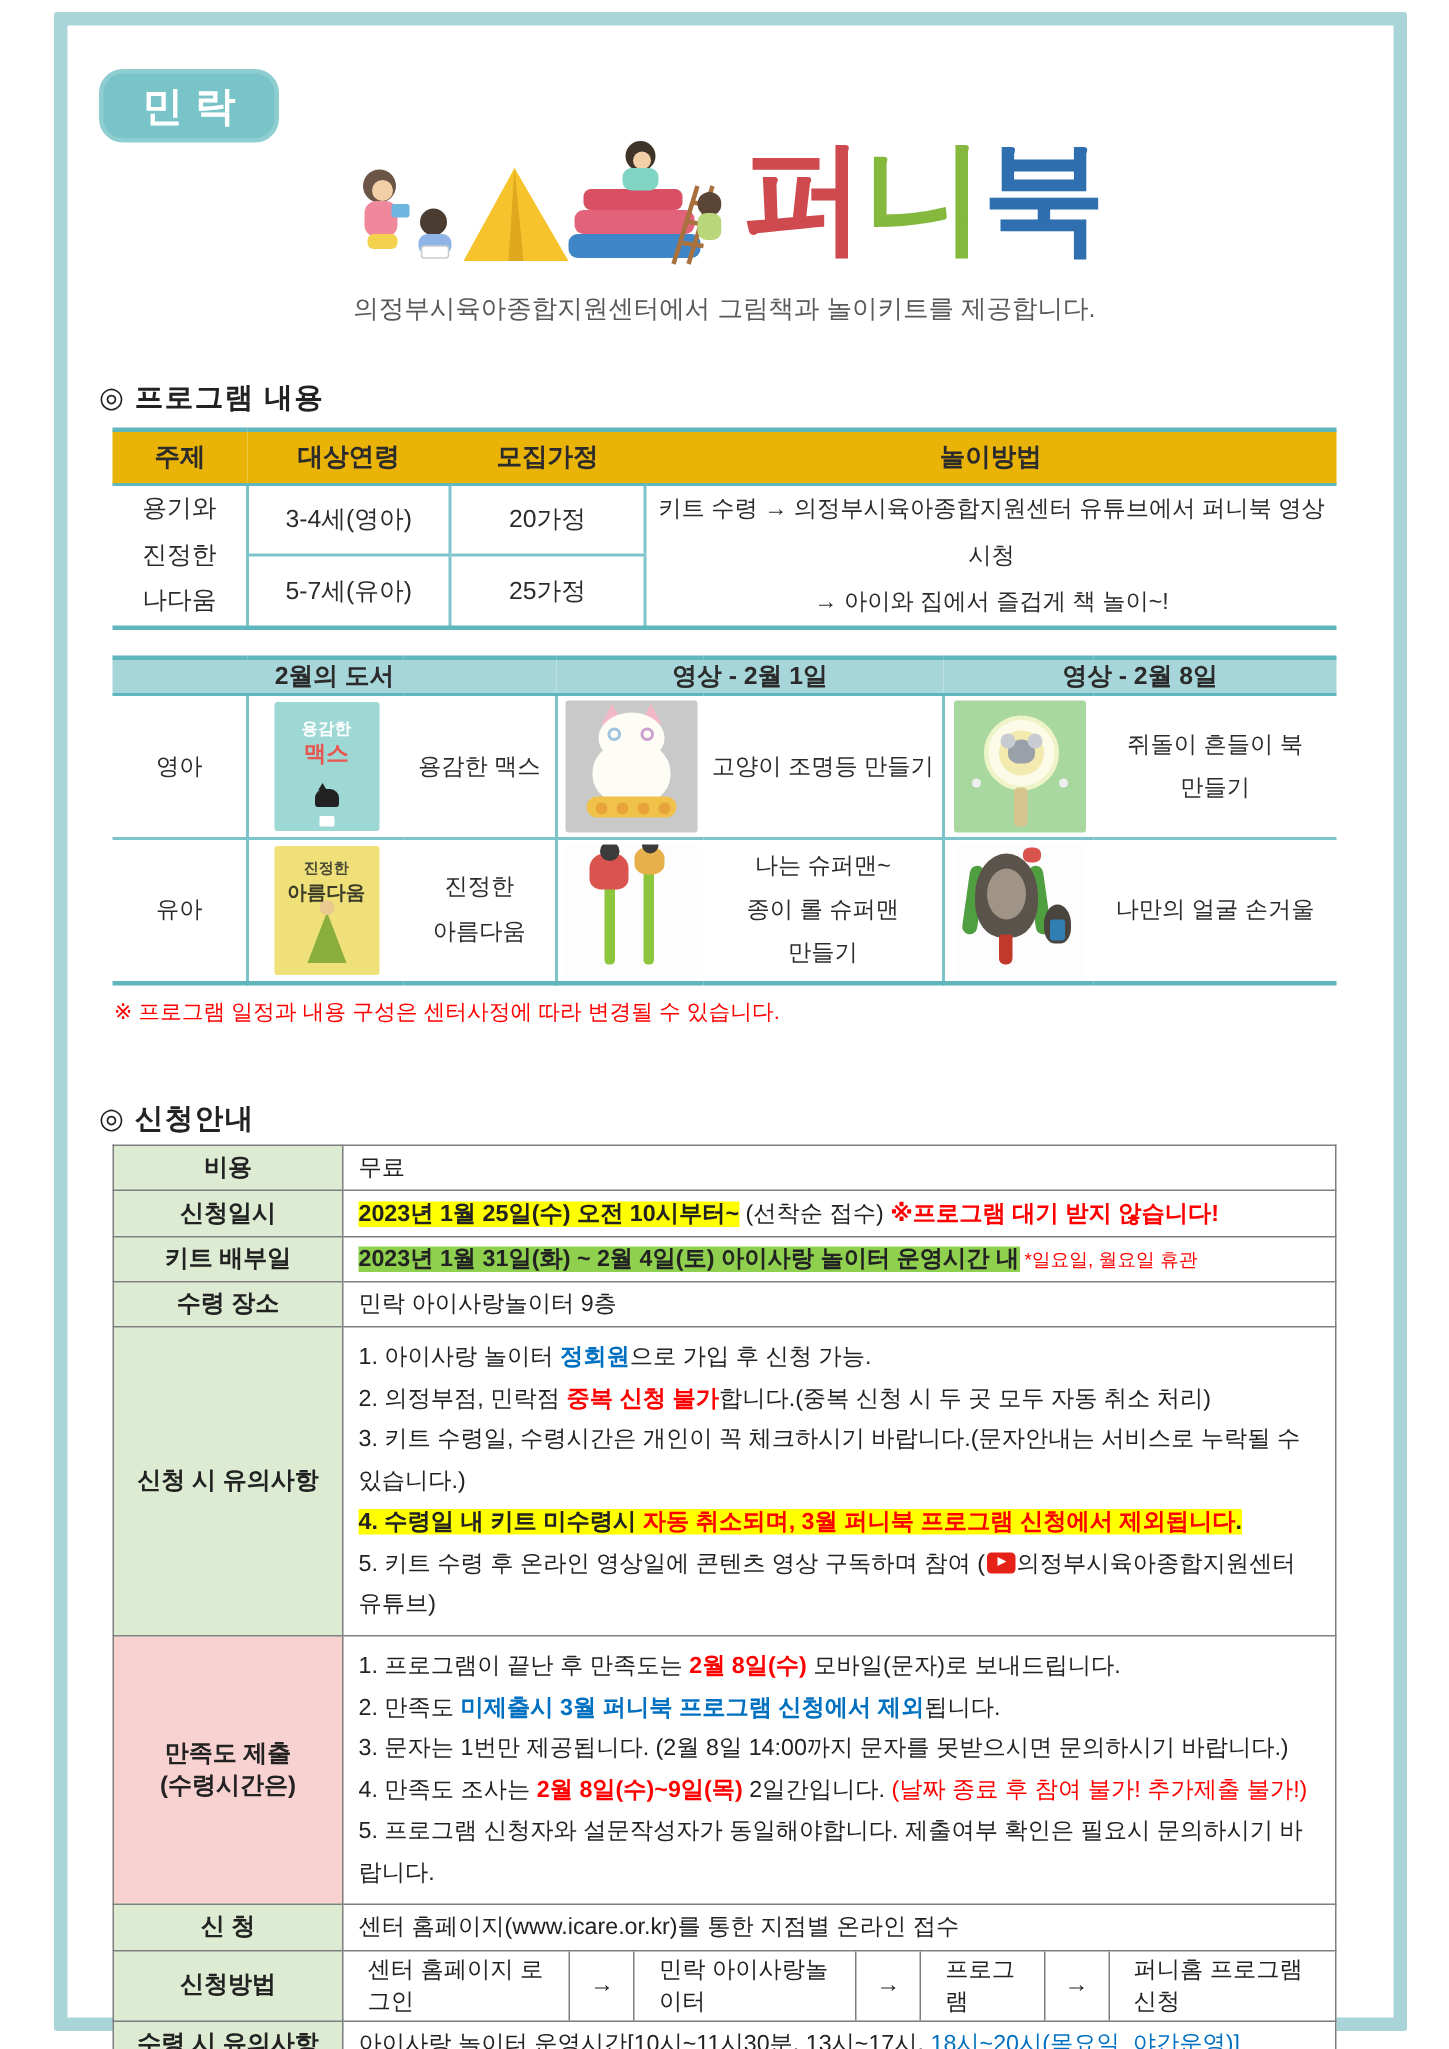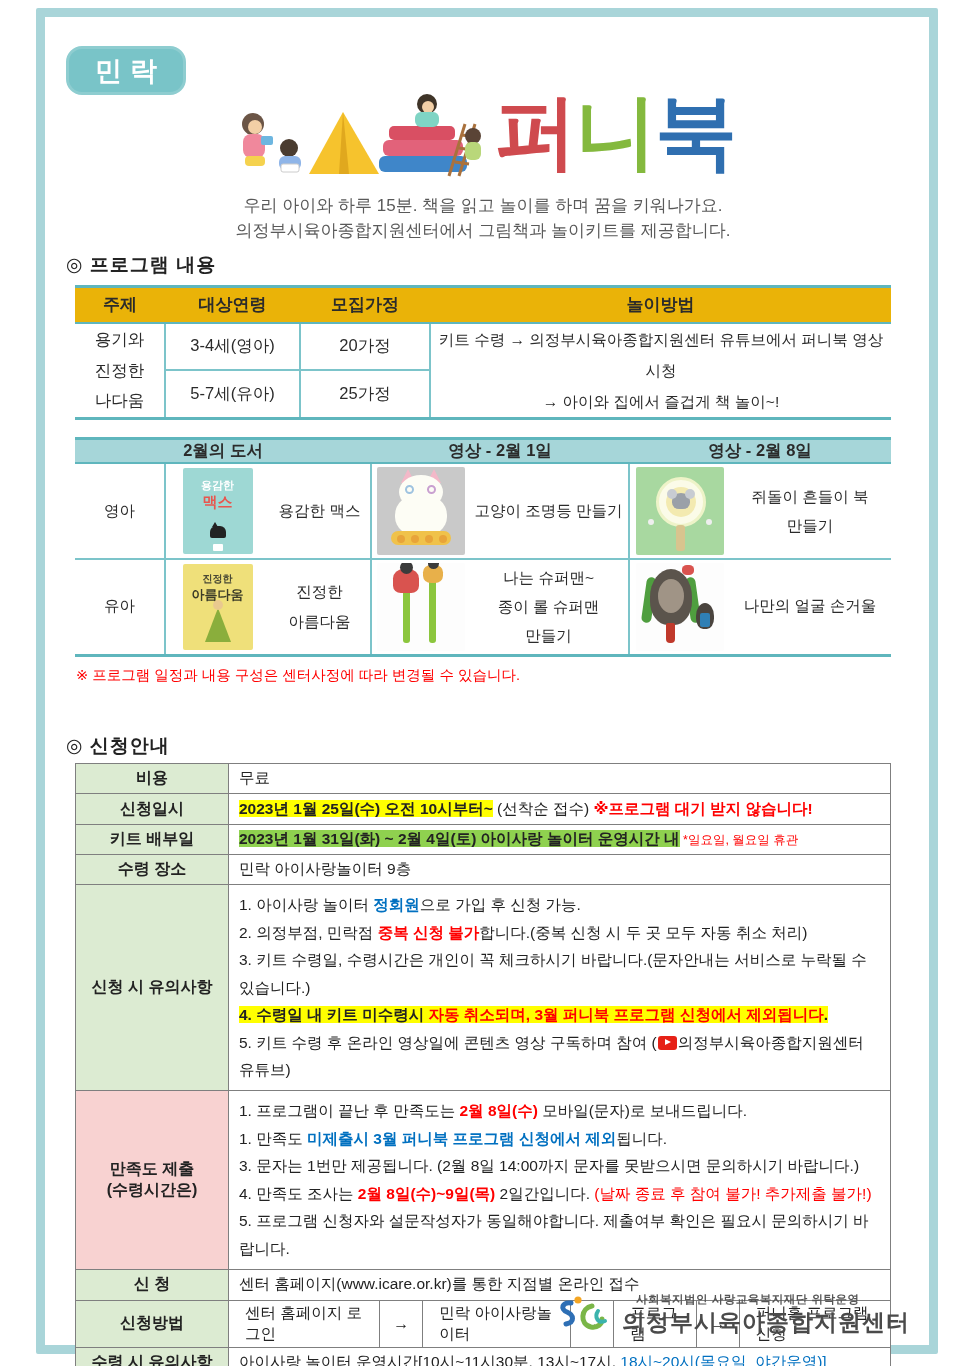--- a/index.html
+++ b/index.html
@@ -165,21 +165,20 @@
 
       <circle cx="242" cy="58" r="8" fill="#5a4436"></circle>
       <rect x="234" y="64" width="16" height="18" rx="6" fill="#b9d77a"></rect>
     </svg>
     <div class="hero-title">
       <span class="c1">퍼</span><span class="c2">니</span><span class="c3">북</span>
     </div>
   </div>
 
   <div class="subtitle">
-    <div>우리 아이와 하루 15분. 책을 읽고 놀이를 하며 꿈을 키워나가요.</div>
     <div>의정부시육아종합지원센터에서 그림책과 놀이키트를 제공합니다.</div>
   </div>
 
   <div class="sec-head" style="top: 252px;">◎ 프로그램 내용</div>
 
   <table class="t1">
     <colgroup>
         <col style="width:90px">
         <col style="width:135px">
         <col style="width:130px">
@@ -347,21 +346,21 @@
         <div><span>5. 키트 수령 후 온라인 영상일에 콘텐츠 영상 구독하며 참여 (</span><span class="yt"></span><span>의정부시육아종합지원센터 유튜브)</span></div>
       </td>
     </tr>
     <tr>
       <td class="lbl lbl-pink">
         <div>만족도 제출</div>
         <div>(수령시간은)</div>
       </td>
       <td class="val lines">
         <div><span>1. 프로그램이 끝난 후 만족도는 </span><span class="red-b">2월 8일(수)</span><span> 모바일(문자)로 보내드립니다.</span></div>
-        <div><span>1. 만족도 </span><span class="blue-b">미제출시 3월 퍼니북 프로그램 신청에서 제외</span><span>됩니다.</span></div>
+        <div><span>2. 만족도 </span><span class="blue-b">미제출시 3월 퍼니북 프로그램 신청에서 제외</span><span>됩니다.</span></div>
         <div>3. 문자는 1번만 제공됩니다. (2월 8일 14:00까지 문자를 못받으시면 문의하시기 바랍니다.)</div>
         <div><span>4. 만족도 조사는 </span><span class="red-b">2월 8일(수)~9일(목)</span><span> 2일간입니다. </span><span class="red">(날짜 종료 후 참여 불가! 추가제출 불가!)</span></div>
         <div>5. 프로그램 신청자와 설문작성자가 동일해야합니다. 제출여부 확인은 필요시 문의하시기 바랍니다.</div>
       </td>
     </tr>
     <tr>
       <td class="lbl h30">신 청</td>
       <td class="val h30">센터 홈페이지(www.icare.or.kr)를 통한 지점별 온라인 접수</td>
     </tr>
     <tr>
@@ -381,25 +380,13 @@
     <tr>
       <td class="lbl h30">수령 시 유의사항</td>
       <td class="val h30">
         <span>아이사랑 놀이터 운영시간[10시~11시30분, 13시~17시, </span><span class="blue">18시~20시(목요일_야간운영)]</span>
       </td>
     </tr>
 
   </tbody>
     </table>
 
-  <div class="footer">
-    <svg width="58" height="44" viewBox="0 0 58 44">
-      <path d="M15 10 C6 9 4 16 11 19 C18 22 19 29 10 31" stroke="#2e6fb5" stroke-width="5" fill="none" stroke-linecap="round"></path>
-      <circle cx="22" cy="7" r="3.6" fill="#f5a623"></circle>
-      <path d="M36 13 C25 15 23 31 35 34 C42 35 46 31 46 26" stroke="#7ab648" stroke-width="5" fill="none" stroke-linecap="round"></path>
-      <path d="M42 18 C38 24 42 31 49 28" stroke="#3bb3ad" stroke-width="4" fill="none" stroke-linecap="round"></path>
-    </svg>
-    <div class="footer-text">
-      <div class="op">사회복지법인 사랑교육복지재단 위탁운영</div>
-      <div class="nm">의정부시육아종합지원센터</div>
-    </div>
-  </div>
 </div>
 
 </body></html>

